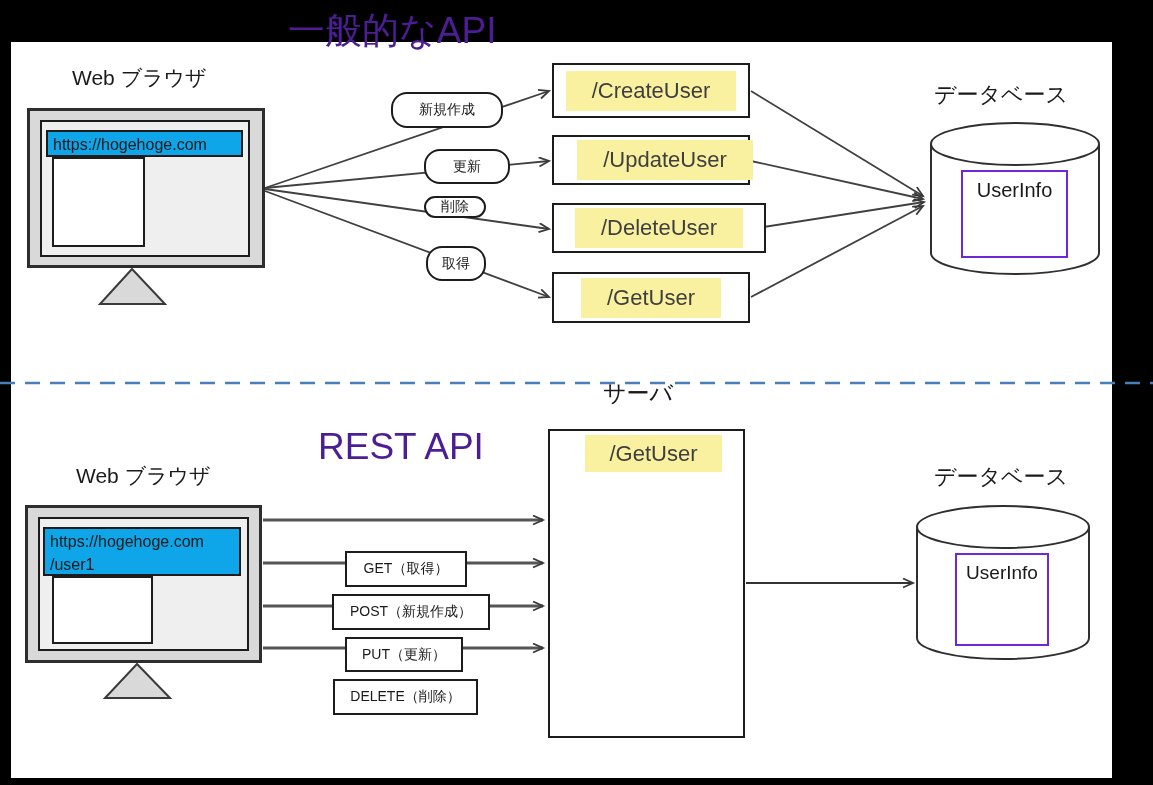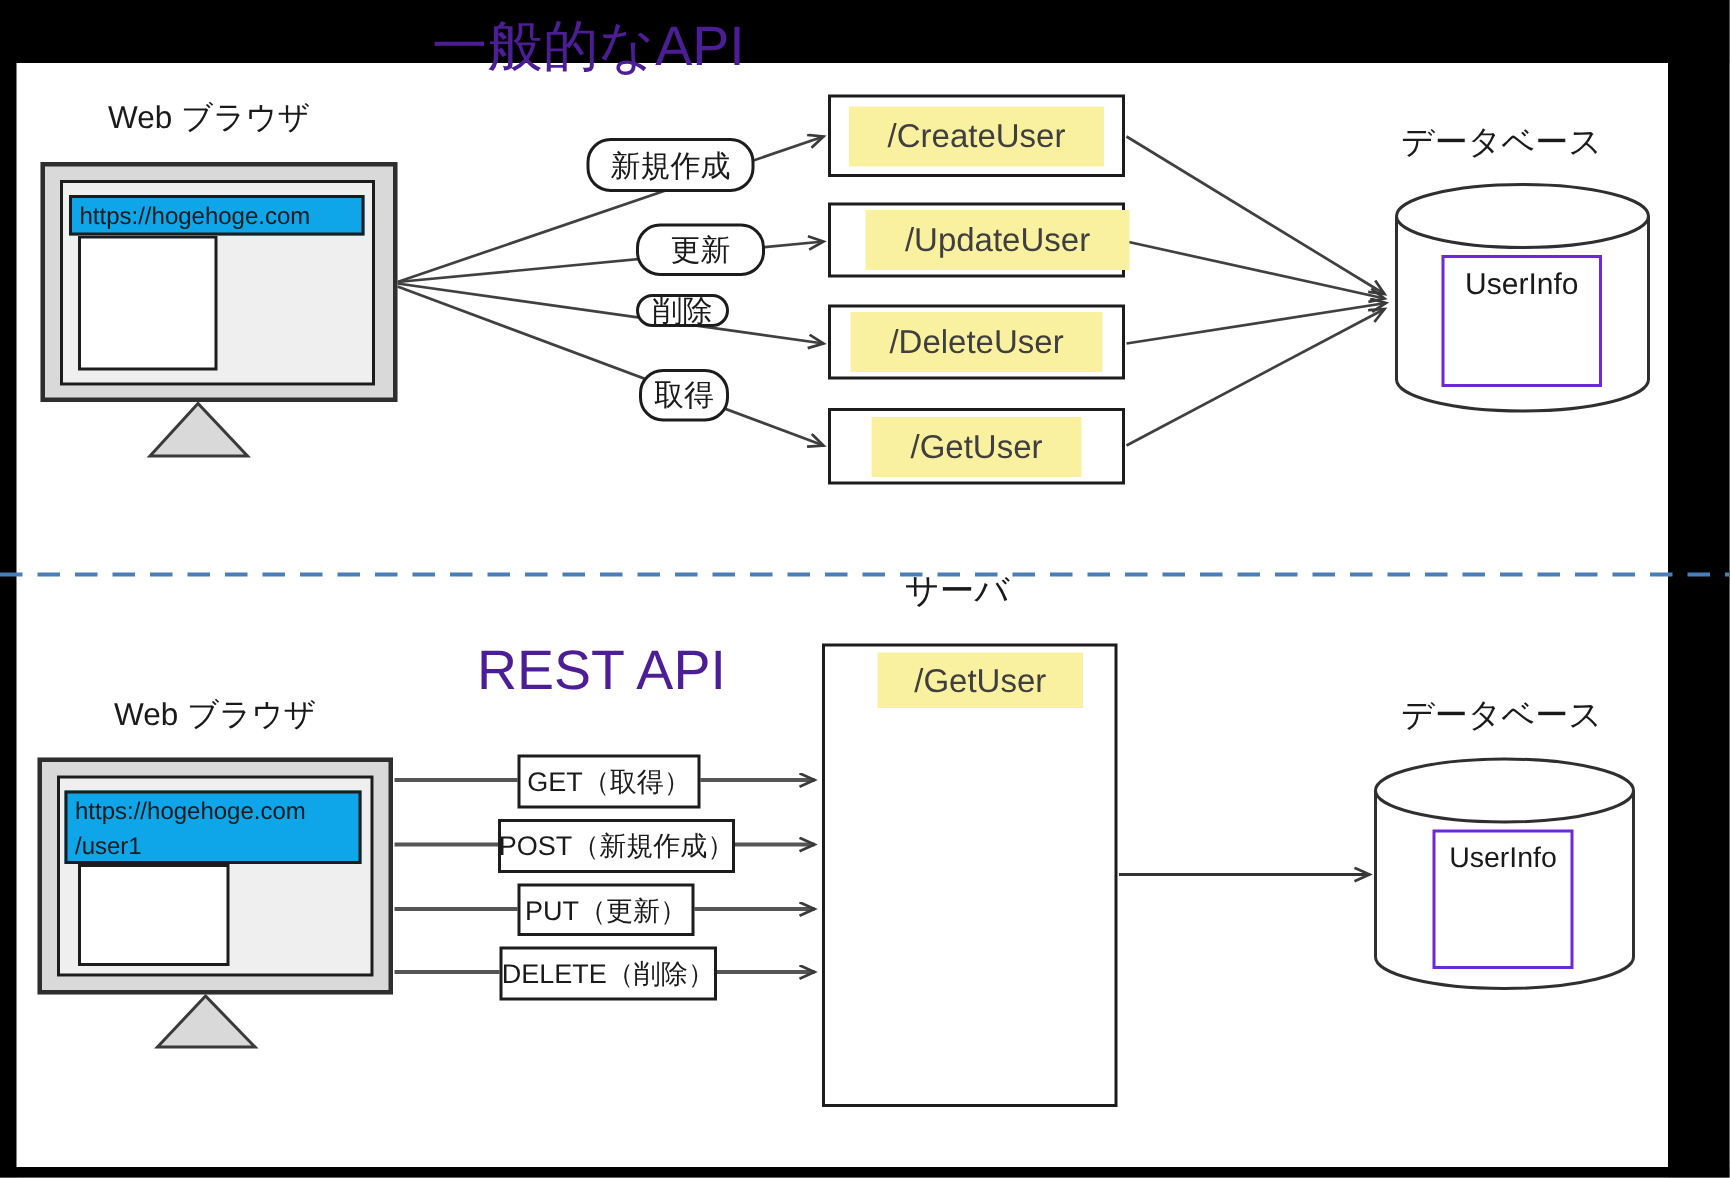--- a/index.html
+++ b/index.html
@@ -20,22 +20,22 @@
   .abs { position:absolute; z-index:3; }
   .title { color:#4c1d95; font-weight:normal; font-size:37px; white-space:nowrap; }
   .lbl { font-size:21px; white-space:nowrap; }
 
   .box {
     position:absolute; z-index:3; box-sizing:border-box;
     background:#fff; border:2px solid #1c1c1c;
     display:flex; align-items:center; justify-content:center;
     white-space:nowrap;
   }
-  .action-box { font-size:20px;border-radius:16px; }
-  .method-box { font-size:18px; }
+  .action-box { font-size:14px;border-radius:16px; }
+  .method-box { font-size:14px;margin-top:48px; }
   .endpoint-box { font-size:22px; }
   .endpoint-box .hl {
     background:#faf1a0; color:#3f3f3f;
     padding:7px 26px;
   }
   .userinfo-box {
     align-items:flex-start; padding-top:7px; font-size:20px;
     background:transparent; border:2px solid #6d28d9;
   }
 
@@ -123,21 +123,21 @@
   <div class="box action-box" style="left:424px; top:149px; width:86px; height:35px;">更新</div>
   <div class="box action-box" style="left:424px; top:196px; width:62px; height:22px;">削除</div>
   <div class="box action-box" style="left:426px; top:246px; width:60px; height:35px;">取得</div>
 
   <div class="box endpoint-box" style="left:552px; top:63px; width:198px; height:55px;">
     <span class="hl">/CreateUser</span>
   </div>
   <div class="box endpoint-box" style="left:552px; top:135px; width:198px; height:50px;padding-left:28px;">
     <span class="hl">/UpdateUser</span>
   </div>
-  <div class="box endpoint-box" style="left:552px; top:203px; width:198px; height:50px;">
+  <div class="box endpoint-box" style="left:552px; top:203px; width:214px; height:50px;">
     <span class="hl">/DeleteUser</span>
   </div>
   <div class="box endpoint-box" style="left:552px; top:272px; width:198px; height:51px;">
     <span class="hl">/GetUser</span>
   </div>
 
   <div class="abs lbl" style="left:934px; top:80px; font-size:22px;">データベース</div>
   <div class="box userinfo-box" style="left:961px; top:170px; width:107px; height:88px;">UserInfo</div>
 
   <div class="abs title" style="left:318px; top:426px;">REST API</div>

